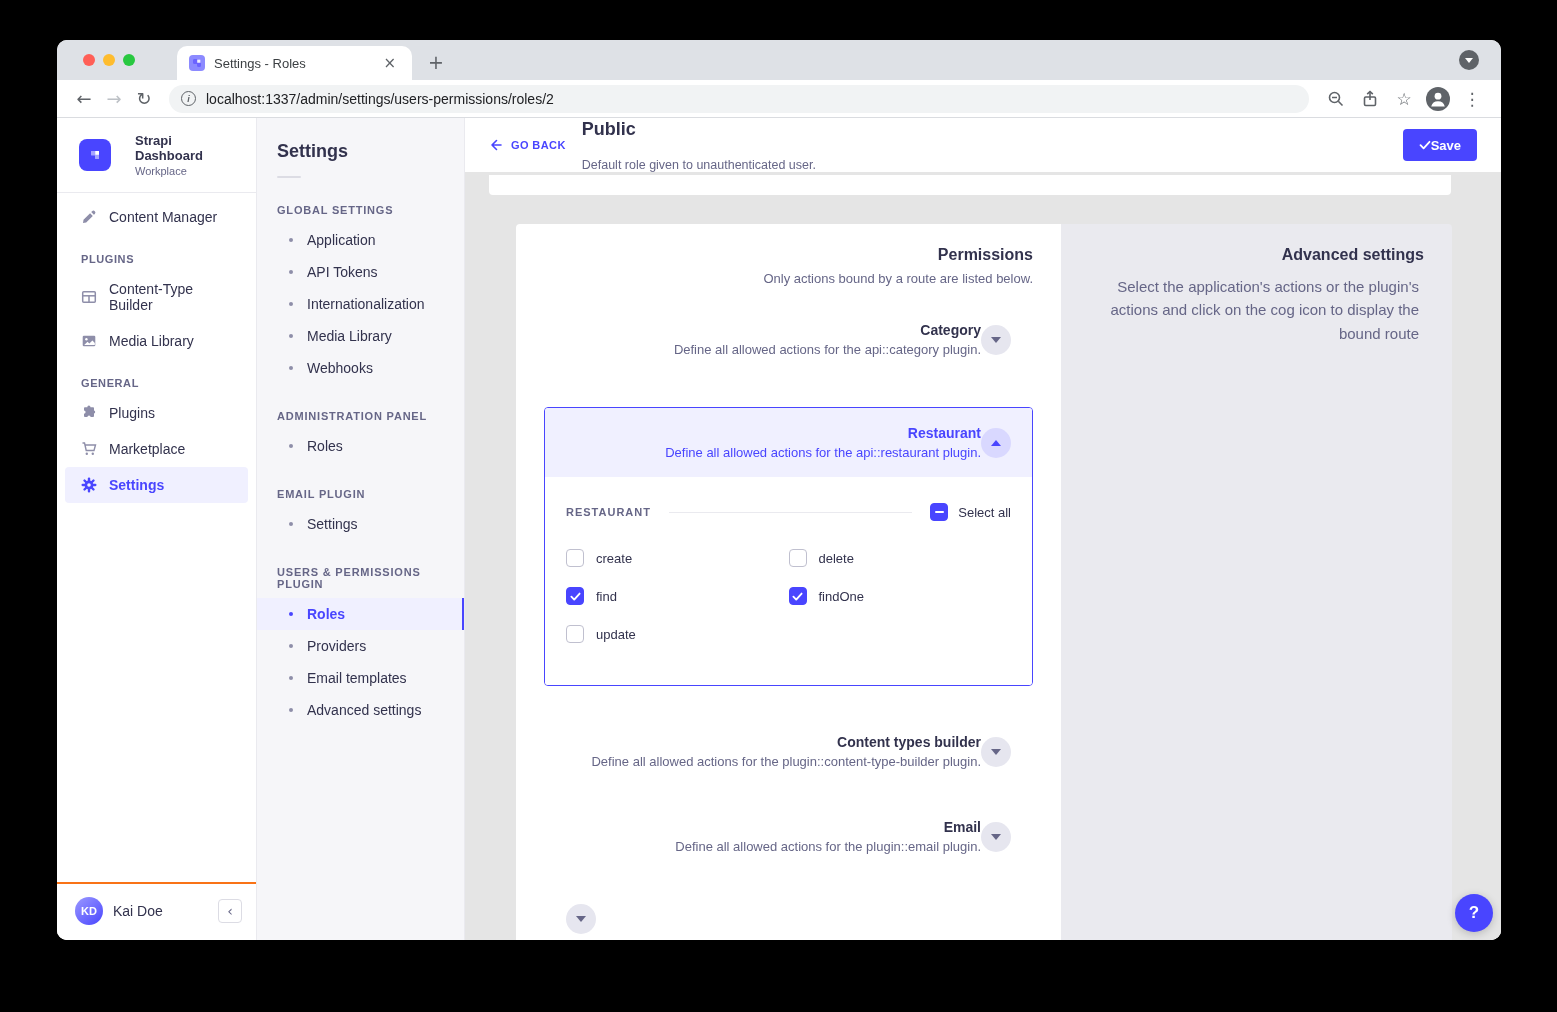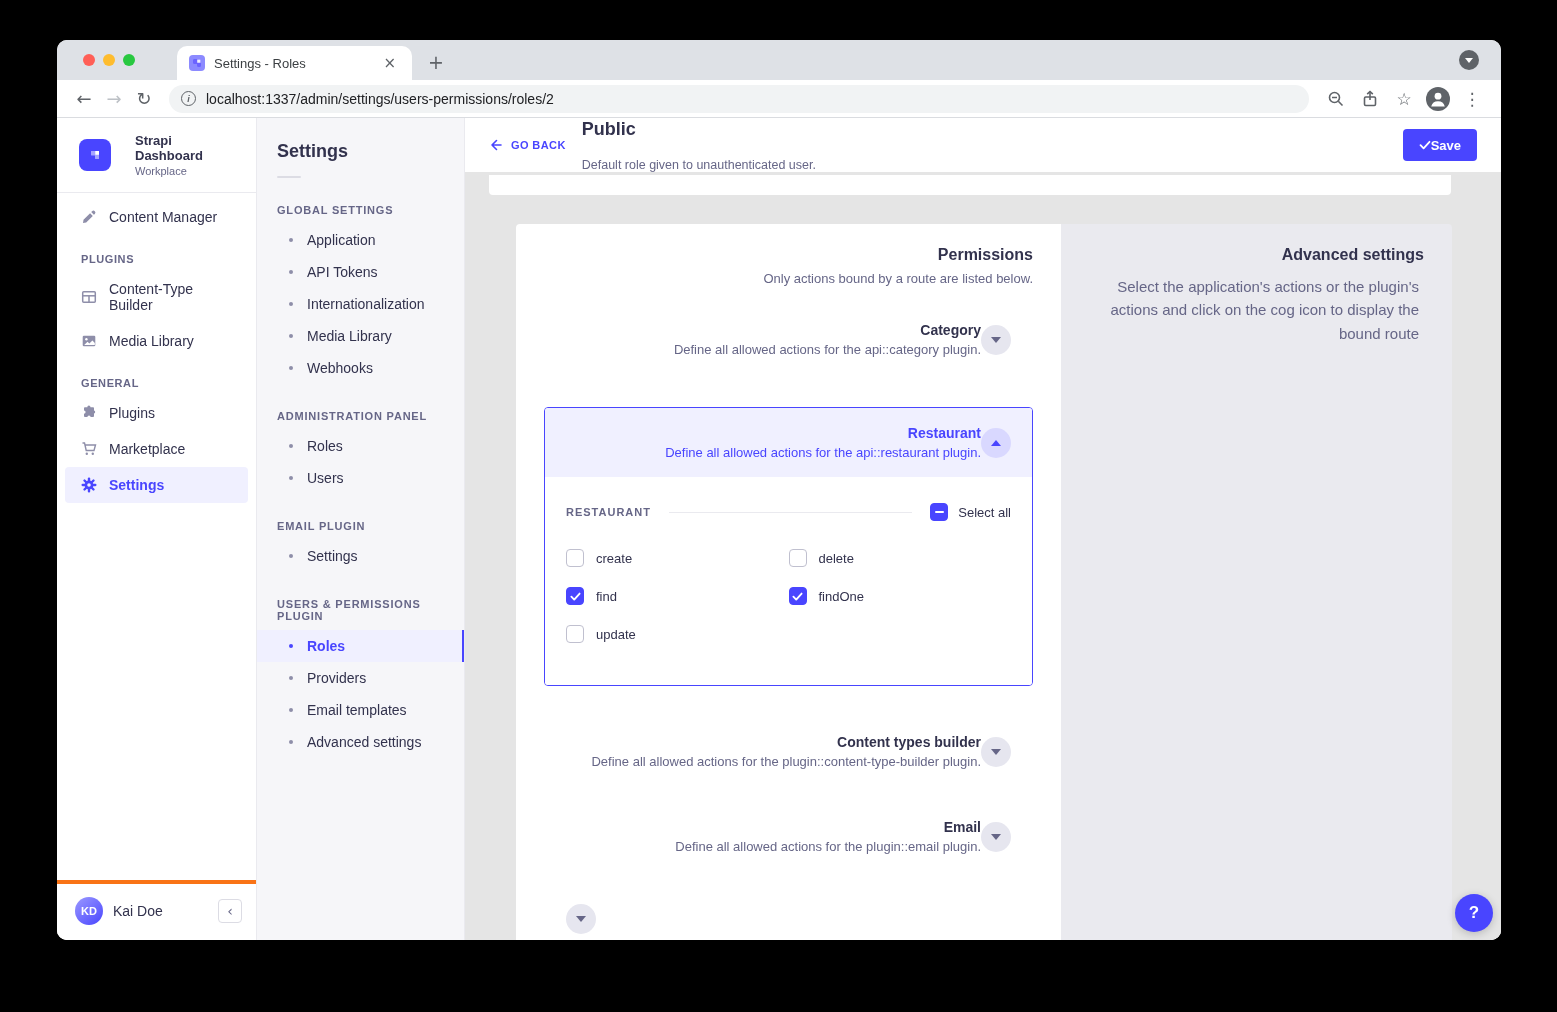--- a/index.html
+++ b/index.html
@@ -38,21 +38,21 @@
   .brand-logo { width:32px; height:32px; border-radius:8px; background:#4945ff; display:flex; align-items:center; justify-content:center; flex-shrink:0; }
   .brand-name { font-size:13px; font-weight:700; color:#32324d; }
   .brand-sub { font-size:11px; color:#666687; margin-top:2px; }
   .sb-divider { height:1px; background:#eaeaef; }
   .sb-nav { padding:6px 8px; }
   .nav-label { font-size:11px; font-weight:700; color:#666687; letter-spacing:.6px; padding:18px 16px 6px; }
   .nav-item { display:flex; align-items:center; gap:12px; padding:10px 16px; border-radius:4px; font-size:14px; color:#32324d; }
   .nav-item .ico { color:#8e8ea9; display:flex; }
   .nav-item.active { background:#f0f0ff; color:#4945ff; font-weight:600; }
   .nav-item.active .ico { color:#4945ff; }
-  .sb-user { margin-top:auto; border-top:4px solid #f97316; display:flex; align-items:center; gap:10px; padding:13px 14px 15px 18px; }
+  .sb-user { margin-top:auto; border-top:2px solid #f97316; display:flex; align-items:center; gap:10px; padding:13px 14px 15px 18px; }
   .avatar { width:28px; height:28px; border-radius:50%; background:linear-gradient(140deg,#9b99ff 0%,#4945ff 100%); color:#fff; font-size:11px; font-weight:700; display:flex; align-items:center; justify-content:center; flex-shrink:0; }
   .user-name { flex:1; font-size:14px; color:#32324d; }
   .collapse-btn { width:24px; height:24px; border:1px solid #dcdce4; border-radius:4px; background:#fff; color:#666687; font-size:14px; display:flex; align-items:center; justify-content:center; font-family:"DejaVu Sans",sans-serif; }
 
   .sidebar2 { width:208px; background:#f6f6f9; border-right:1px solid #eaeaef; flex-shrink:0; overflow:hidden; }
   .s2-title { font-size:18px; font-weight:700; color:#32324d; padding:23px 20px 0; }
   .s2-rule { width:24px; height:2px; background:#dcdce4; margin:14px 0 0 20px; border-radius:1px; }
   .s2-label { font-size:11px; font-weight:700; color:#666687; letter-spacing:.8px; margin:26px 20px 8px; }
   .s2-item { display:flex; align-items:center; gap:14px; padding:8px 8px 8px 32px; font-size:14px; color:#32324d; position:relative; }
   .dot { width:4px; height:4px; border-radius:50%; background:#8e8ea9; flex-shrink:0; }
@@ -279,24 +279,20 @@
         </div>
       <div class="s2-item">
           <span class="dot"></span>
           <span>Webhooks</span>
         </div>
 
       <div class="s2-label">ADMINISTRATION PANEL</div>
       <div class="s2-item">
           <span class="dot"></span>
           <span>Roles</span>
-        </div>
-      <div class="s2-item">
-          <span class="dot"></span>
-          <span>Users</span>
         </div>
 
       <div class="s2-label">EMAIL PLUGIN</div>
       <div class="s2-item">
           <span class="dot"></span>
           <span>Settings</span>
         </div>
 
       <div class="s2-label">USERS &amp; PERMISSIONS PLUGIN</div>
       <div class="s2-item active">

